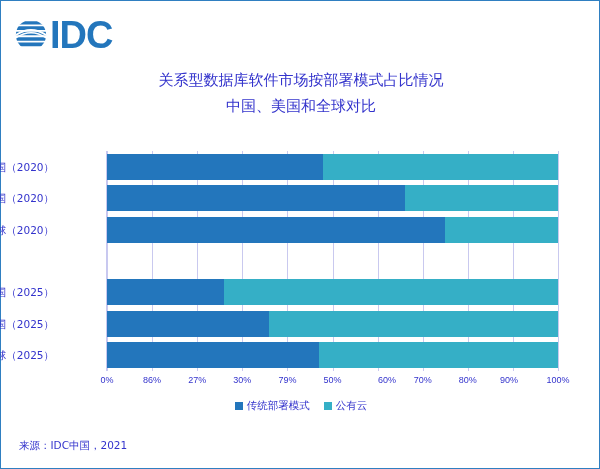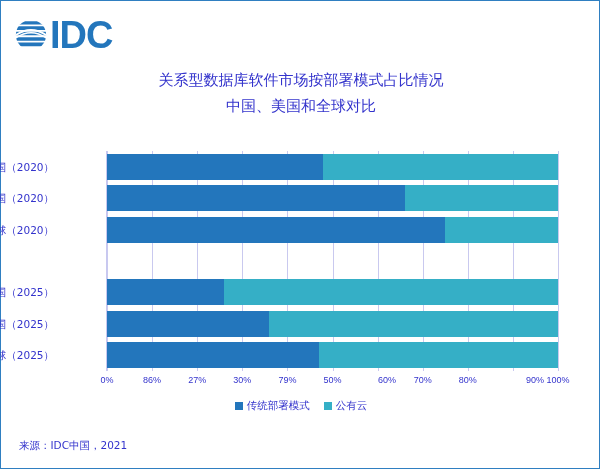--- a/index.html
+++ b/index.html
@@ -202,21 +202,21 @@
         <div class="axis-tick-label" style="left: 180.4px;">79%</div>
         <div class="gridline" style="left: 225.5px;"></div>
         <div class="axis-tick-label" style="left: 225.5px;">50%</div>
         <div class="gridline" style="left: 270.6px;"></div>
         <div class="axis-tick-label" style="left: 256px; margin-left: 24px;">60%</div>
         <div class="gridline" style="left: 315.7px;"></div>
         <div class="axis-tick-label" style="left: 315.7px;">70%</div>
         <div class="gridline" style="left: 360.8px;"></div>
         <div class="axis-tick-label" style="left: 360.8px;">80%</div>
         <div class="gridline" style="left: 405.9px;"></div>
-        <div class="axis-tick-label" style="left: 428px;">90%</div>
+        <div class="axis-tick-label" style="left: 402px;">90%</div>
         <div class="gridline" style="left: 451px;"></div>
         <div class="axis-tick-label" style="left: 451px;">100%</div>
         <div class="cat-label" style="top: 9.71429px;">中国（2020）</div>
         <div class="bar-row" style="top: 2.71429px;">
           <div class="seg seg-traditional" title="传统部署模式: 48%" style="left: 0px; width: 216.48px; background: rgb(35, 118, 188);"></div>
           <div class="seg seg-cloud" title="公有云: 52%" style="left: 216.48px; width: 234.52px; background: rgb(53, 175, 198);"></div>
         </div>
         <div class="cat-label" style="top: 41.1429px;">美国（2020）</div>
         <div class="bar-row" style="top: 34.1429px;">
           <div class="seg seg-traditional" title="传统部署模式: 66%" style="left: 0px; width: 297.66px; background: rgb(35, 118, 188);"></div>

